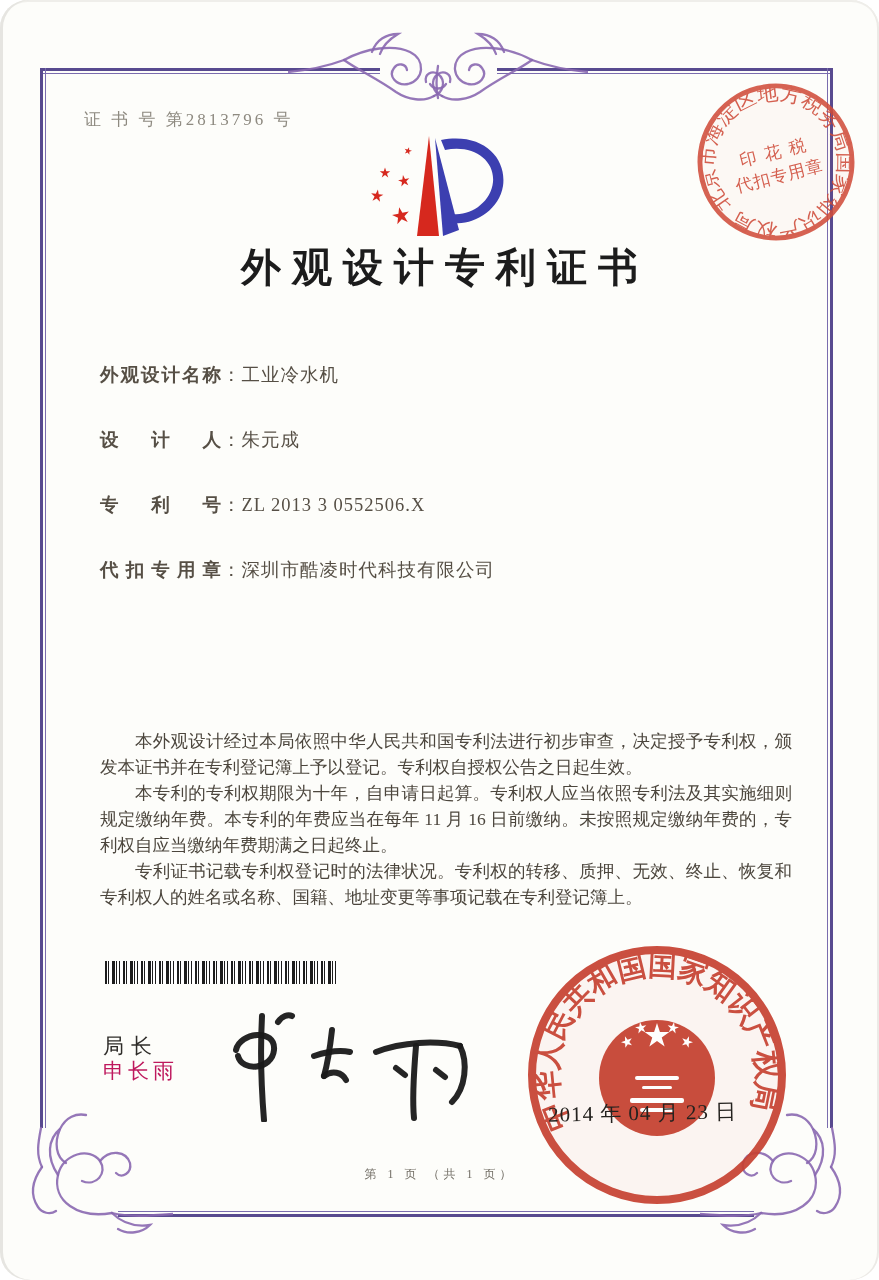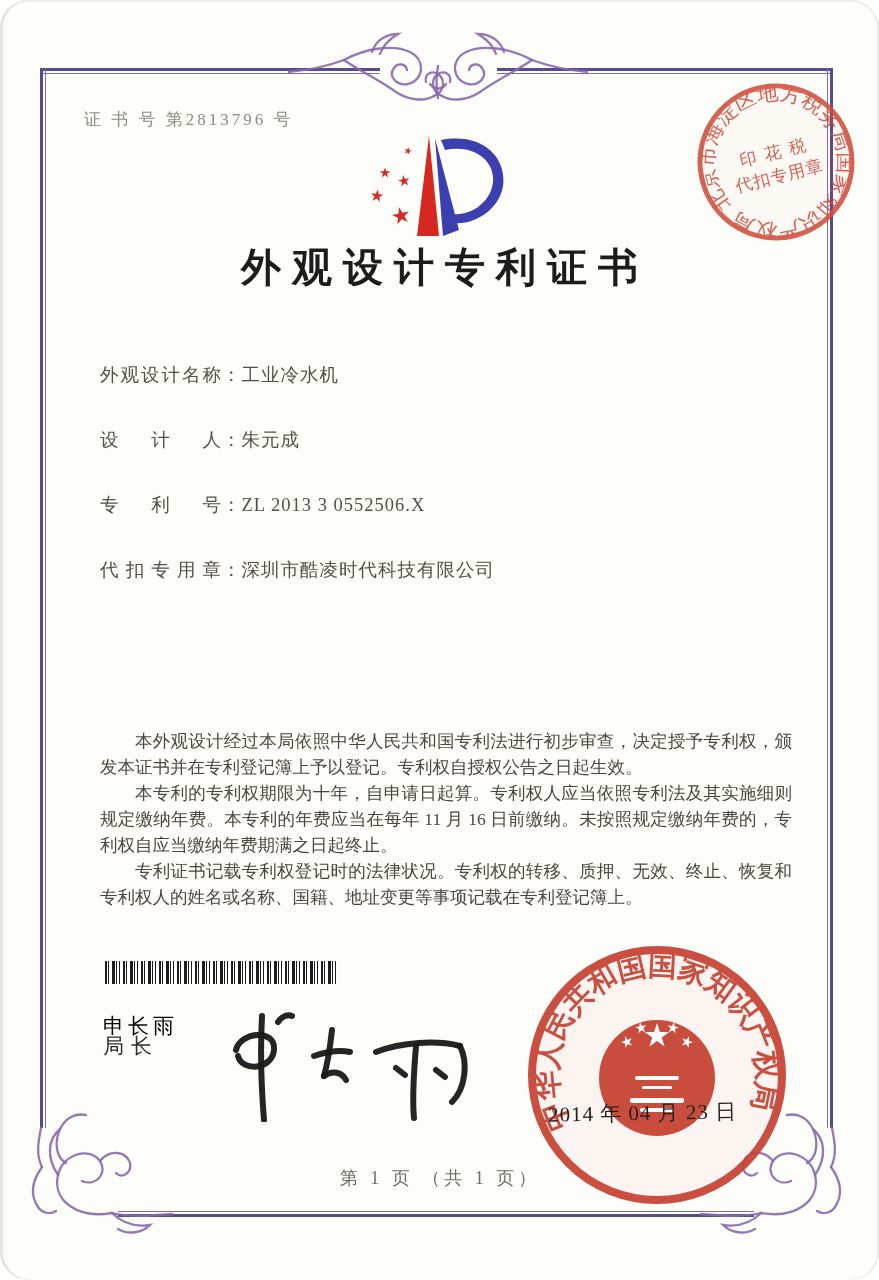--- a/index.html
+++ b/index.html
@@ -23,41 +23,41 @@
   .cert-no{position:absolute;left:84px;top:108px;font-size:17px;letter-spacing:3px;color:#8e8a80;}
   .logo{position:absolute;left:355px;top:124px;}
   .title{position:absolute;left:0;top:240px;width:879px;text-align:center;
     font-size:40px;font-weight:600;color:#1c1c1c;letter-spacing:11px;text-indent:11px;}
   
   .tax-seal{position:absolute;left:686px;top:72px;transform:rotate(-14deg);opacity:.88;z-index:3;}
   .tax-seal text{fill:#cf4a38;font-family:"Liberation Serif","DejaVu Serif",serif;}
   
   .fields{position:absolute;left:100px;top:362px;font-size:18.5px;color:#564f45;}
   .field-row{height:26px;margin-bottom:39px;white-space:nowrap;letter-spacing:1px;}
-  .field-label{display:inline-block;width:122px;text-align:justify;text-align-last:justify;}
+  .field-label{display:inline-block;width:122px;text-align:justify;text-align-last:justify;font-weight:bold;}
   
   .paras{position:absolute;left:100px;top:728px;width:692px;font-size:17.5px;
     line-height:26px;color:#4c463d;text-align:justify;}
   .paras p{margin:0;text-indent:2em;}
   
   .barcode{position:absolute;left:105px;top:961px;width:233px;height:23px;
     background:repeating-linear-gradient(90deg,
       #1d1d1d 0 2px,#fff 2px 3px,#1d1d1d 3px 4px,#fff 4px 7px,
       #1d1d1d 7px 10px,#fff 10px 11px,#1d1d1d 11px 12px,#fff 12px 14px,
       #1d1d1d 14px 15px,#fff 15px 18px);}
   .signer-title{position:absolute;left:103px;top:1032px;font-size:21px;letter-spacing:7px;color:#2e2c29;}
-  .signer-name{position:absolute;left:103px;top:1012px;font-size:21px;letter-spacing:4px;color:#000000;}
+  .signer-name{position:absolute;left:103px;top:1057px;font-size:21px;letter-spacing:4px;color:#be185d;}
   .signature{position:absolute;left:220px;top:1004px;}
   .signature path{fill:none;stroke:#191919;stroke-width:6;stroke-linecap:round;stroke-linejoin:round;opacity:.95;}
   .gov-seal{position:absolute;left:522px;top:940px;opacity:.93;z-index:4;}
   .gov-seal .ring-text{fill:#c74232;font-family:"Liberation Serif","DejaVu Serif",serif;font-weight:600;}
   .seal-date{position:absolute;left:548px;top:1099px;font-size:21px;letter-spacing:1px;
     color:#24221f;z-index:5;transform:rotate(-1deg);}
   .footer{position:absolute;left:300px;top:1166px;width:280px;text-align:center;
-    font-size:18px;letter-spacing:4px;color:#716d64;}
+    font-size:12px;letter-spacing:4px;color:#716d64;}
 </style>
 </head>
 <body>
 
 <div class="canvas">
 
   <svg width="0" height="0" style="position:absolute">
     <defs>
       <polygon id="star" points="0,-1 0.2245,-0.309 0.951,-0.309 0.3633,0.118 0.5878,0.809 0,0.382 -0.5878,0.809 -0.3633,0.118 -0.951,-0.309 -0.2245,-0.309"></polygon>
     </defs>

